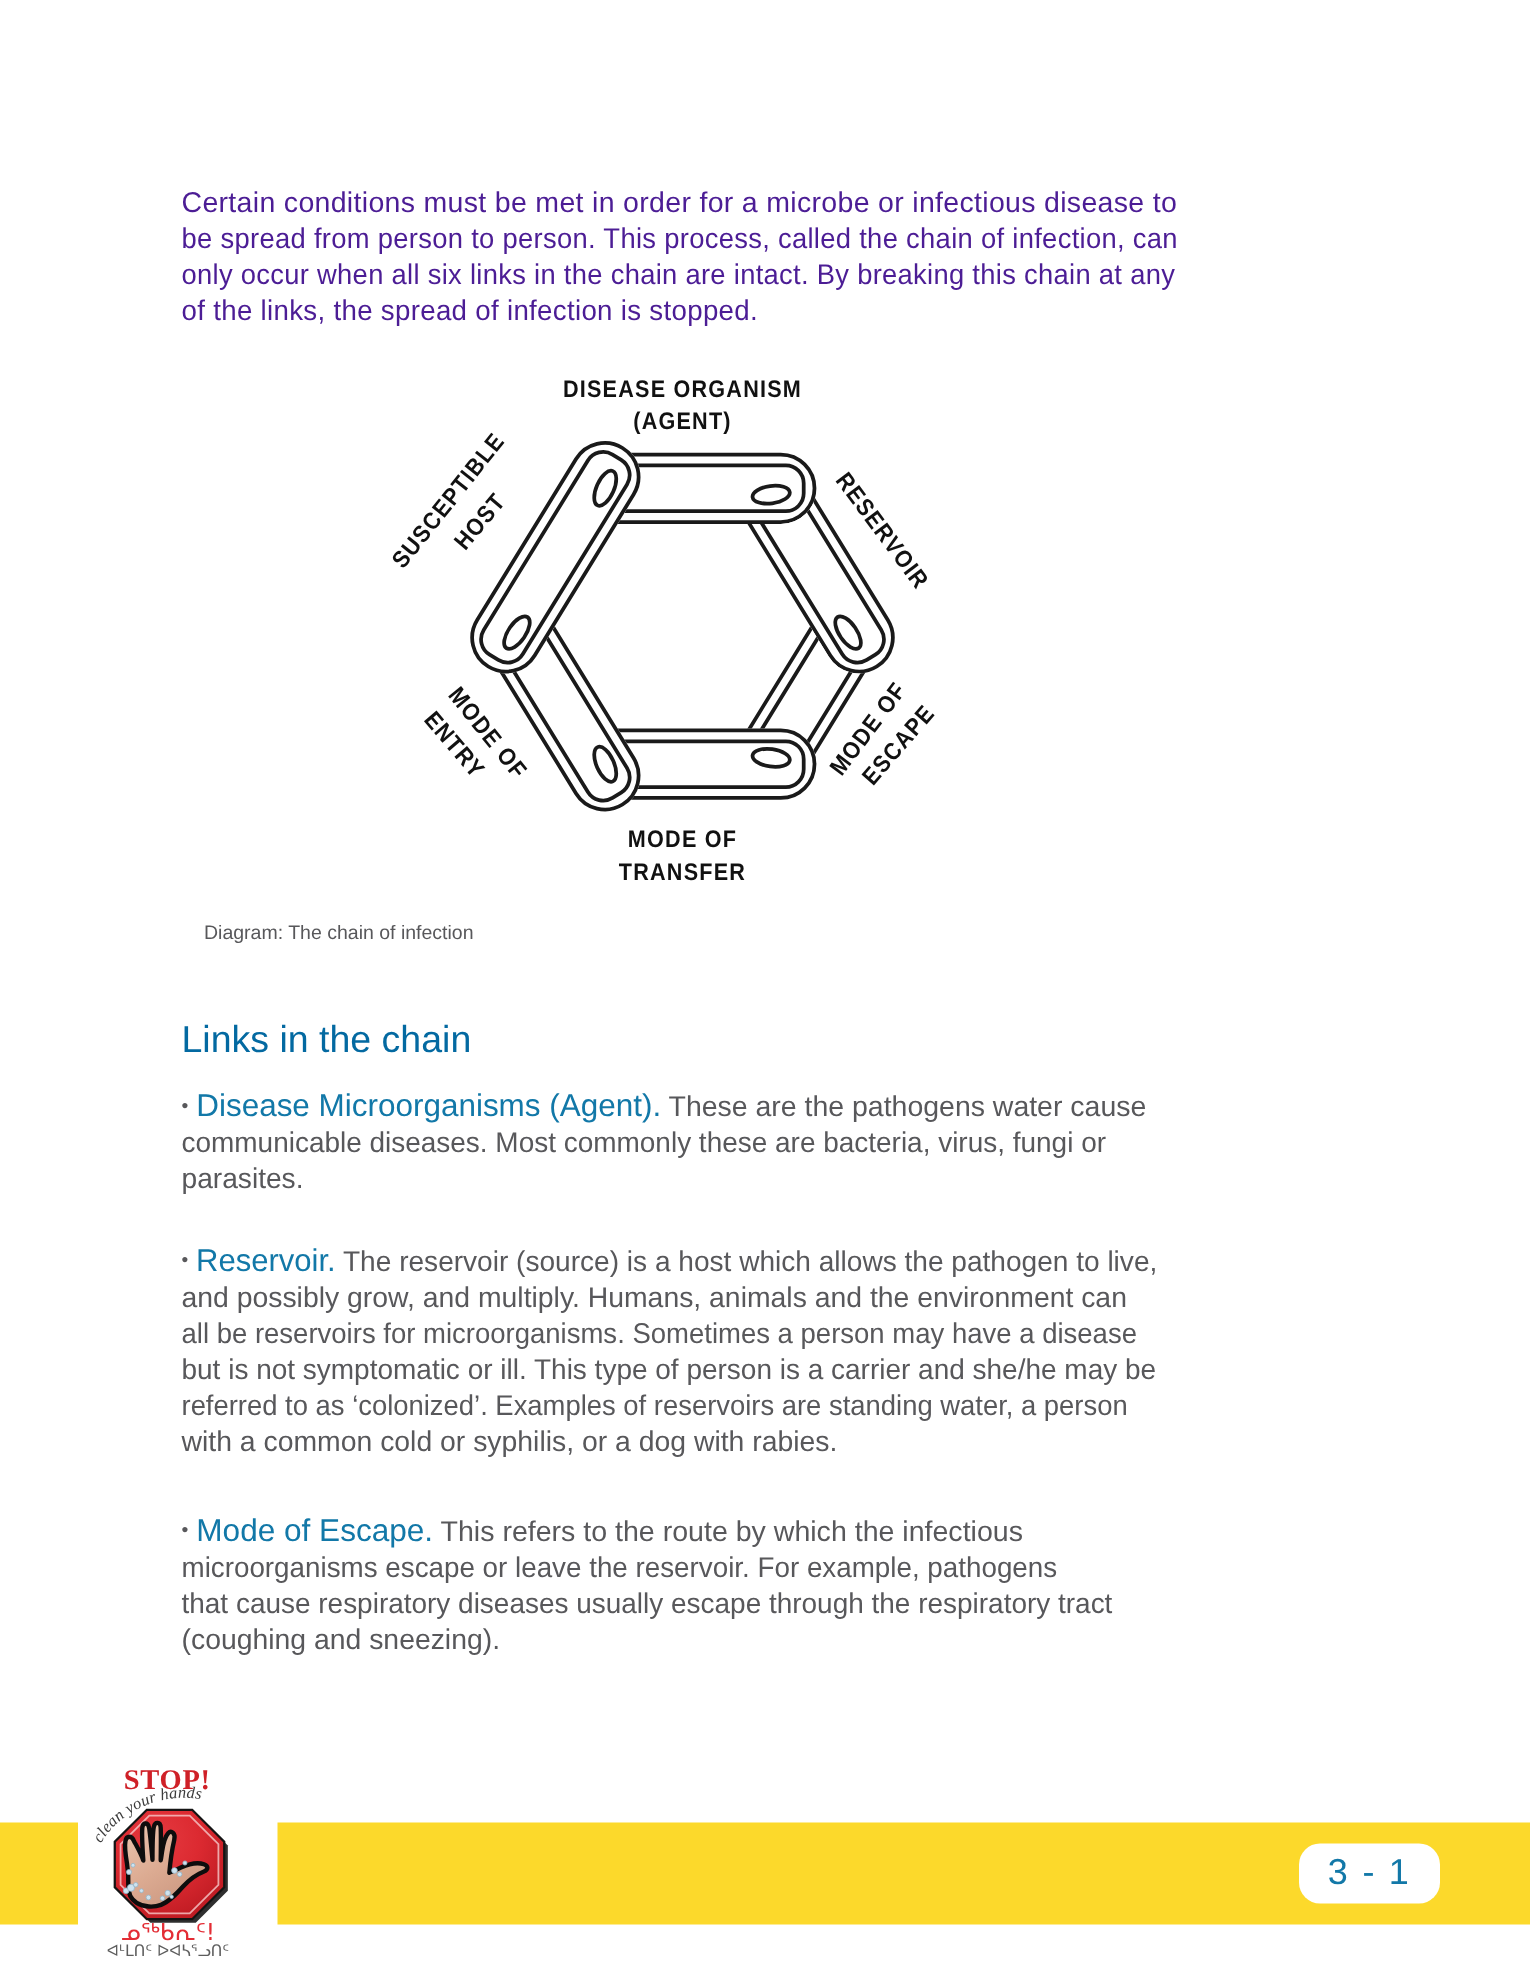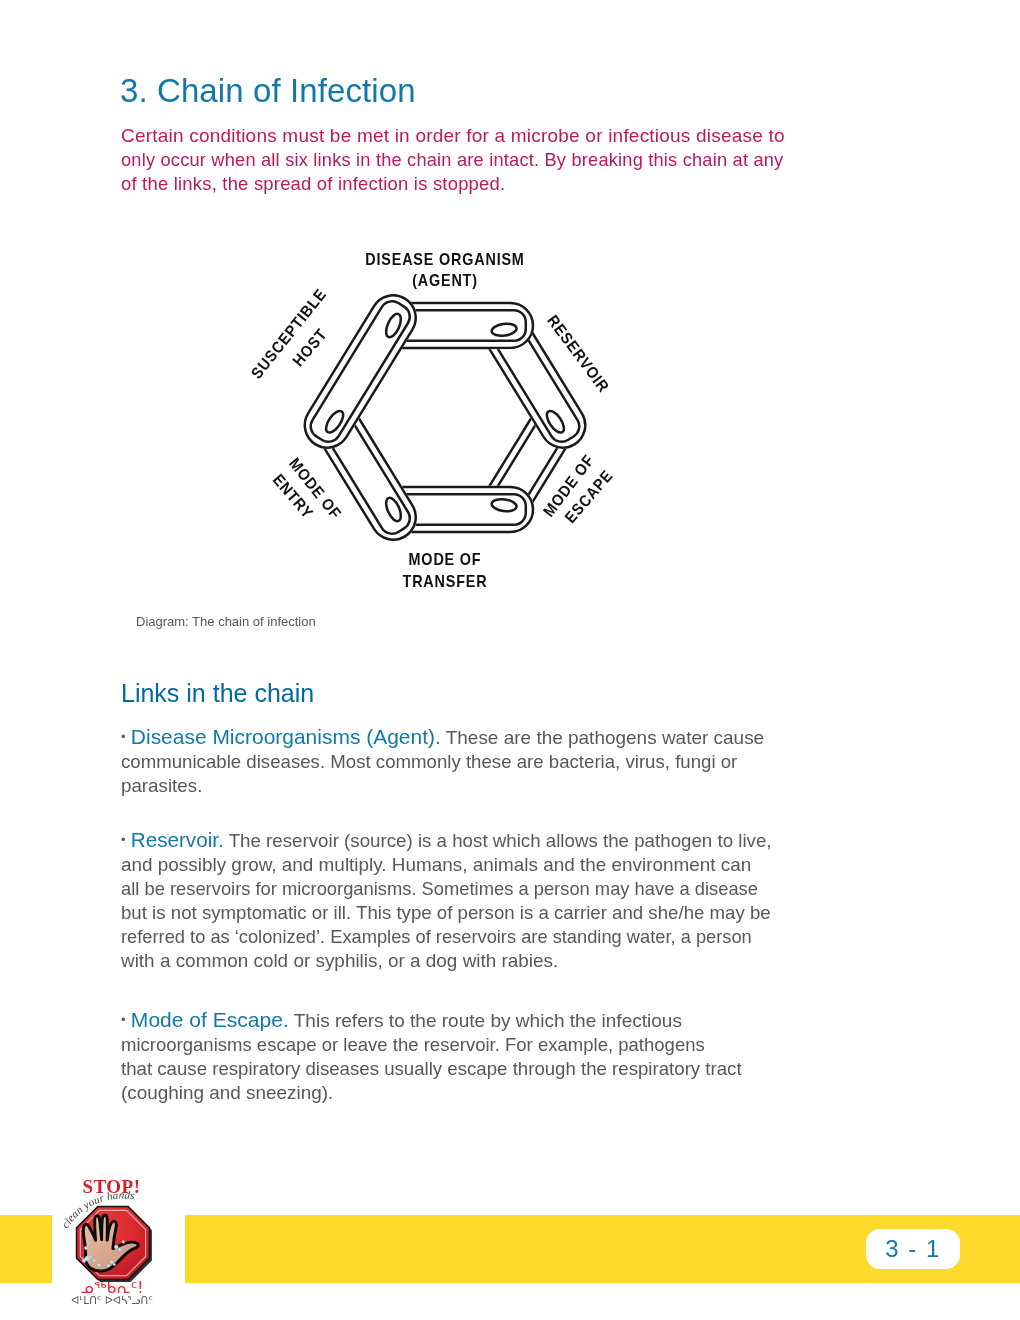--- a/index.html
+++ b/index.html
@@ -2,24 +2,24 @@
 <html><head>
 <meta charset="utf-8">
 <style>
   html,body{margin:0;padding:0;}
   body{width:1020px;height:1320px;background:#ffffff;overflow:hidden;position:relative;
        font-family:"Liberation Sans",sans-serif;-webkit-font-smoothing:antialiased;}
   .page{position:absolute;left:0;top:0;width:1020px;height:1320px;}
 
   .h1{position:absolute;left:120px;top:72px;font-size:33px;color:#1278a8;
       letter-spacing:0.1px;font-weight:400;white-space:nowrap;}
-  .intro{position:absolute;left:121px;top:124px;font-size:19px;line-height:24px;color:#be185d;letter-spacing:0.21px;}
+  .intro{position:absolute;left:121px;top:124px;font-size:19px;line-height:24px;color:#4c1d95;letter-spacing:0.21px;}
   .intro div{white-space:nowrap;}
 
-  .figure{position:absolute;left:251px;top:248px;width:379px;height:357px;}
+  .figure{position:absolute;left:261px;top:248px;width:379px;height:357px;}
   .figure svg{display:block;}
 
   .caption{position:absolute;left:136px;top:614px;font-size:13px;color:#58585b;white-space:nowrap;}
   .h2{position:absolute;left:121px;top:679px;font-size:25px;color:#0369a1;white-space:nowrap;}
 
   .para{position:absolute;left:121px;font-size:19px;line-height:24px;color:#58585b;}
   .para .ln{white-space:nowrap;}
   .bullet{color:#58585b;font-size:13px;vertical-align:3px;}
   .lead{color:#1278a8;font-size:21px;}
 
@@ -27,23 +27,23 @@
   .yellowR{position:absolute;left:185px;top:1215px;width:835px;height:68px;background:#fcd92b;}
   .pagebox{position:absolute;left:866px;top:1229px;width:94px;height:40px;background:#fff;
            border-radius:14px;display:flex;align-items:center;justify-content:center;text-align:center;}
   .pagenum{font-size:24px;color:#1278a8;letter-spacing:1.5px;}
   .logo{position:absolute;left:56px;top:1168px;width:126px;height:152px;}
 </style>
 </head>
 <body>
 
 <div class="page">
-<div class="h1">3. Chain of Infection</div>
 <div class="intro">
 <div class="ln"><span style="display:inline-block;transform-origin:0 0;transform:scaleX(1.0)">Certain conditions must be met in order for a microbe or infectious disease to</span></div>
+<div class="ln"><span style="display:inline-block;transform-origin:0 0;transform:scaleX(0.9605)">be spread from person to person. This process, called the chain of infection, can</span></div>
 <div class="ln"><span style="display:inline-block;transform-origin:0 0;transform:scaleX(0.9595)">only occur when all six links in the chain are intact. By breaking this chain at any</span></div>
 <div class="ln"><span style="display:inline-block;transform-origin:0 0;transform:scaleX(0.971)">of the links, the spread of infection is stopped.</span></div>
 </div>
 <div class="figure">
 <svg width="379" height="357" viewBox="0 0 379 357" xmlns="http://www.w3.org/2000/svg">
 <rect width="379" height="357" fill="#ffffff"></rect>
 <defs>
 <clipPath id="jc5">
             <circle cx="81.00" cy="169.50" r="41.50"></circle>
           </clipPath>

